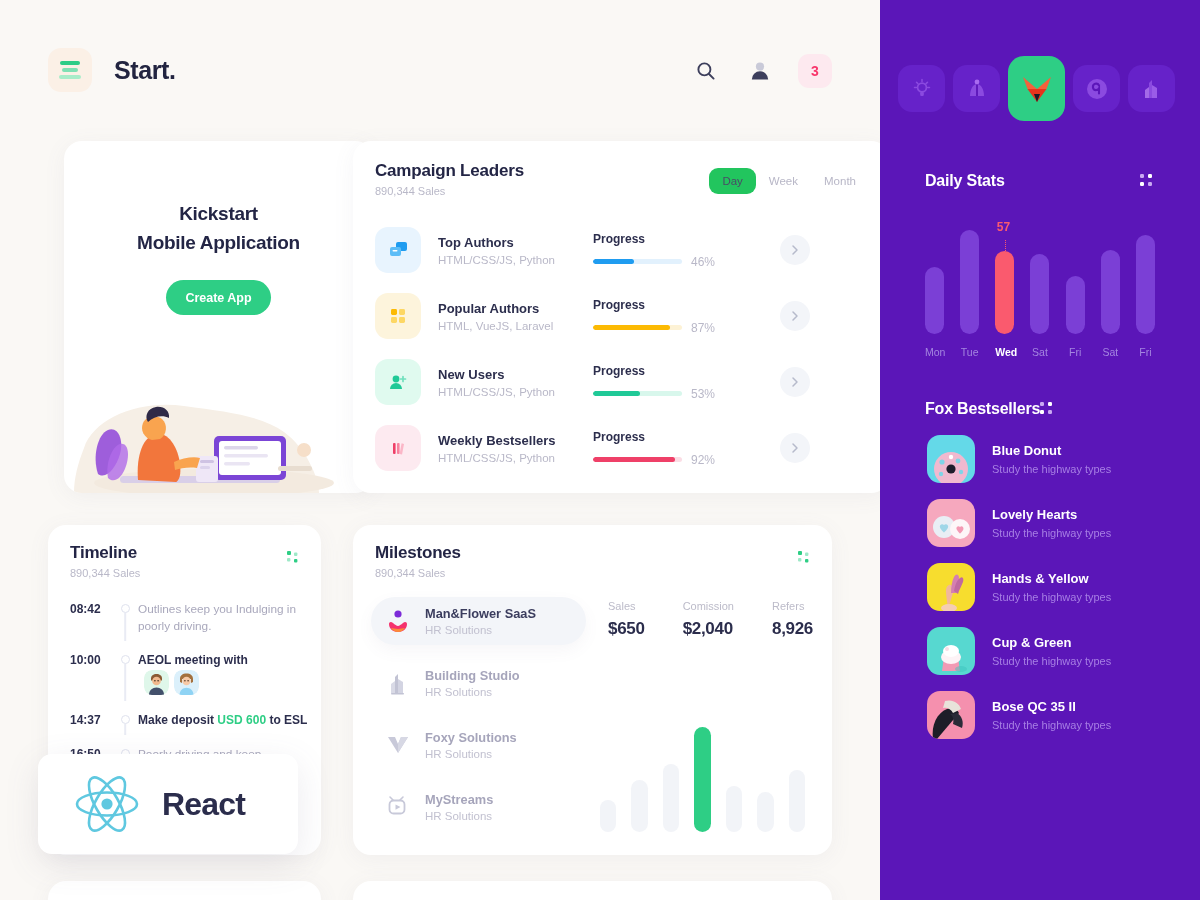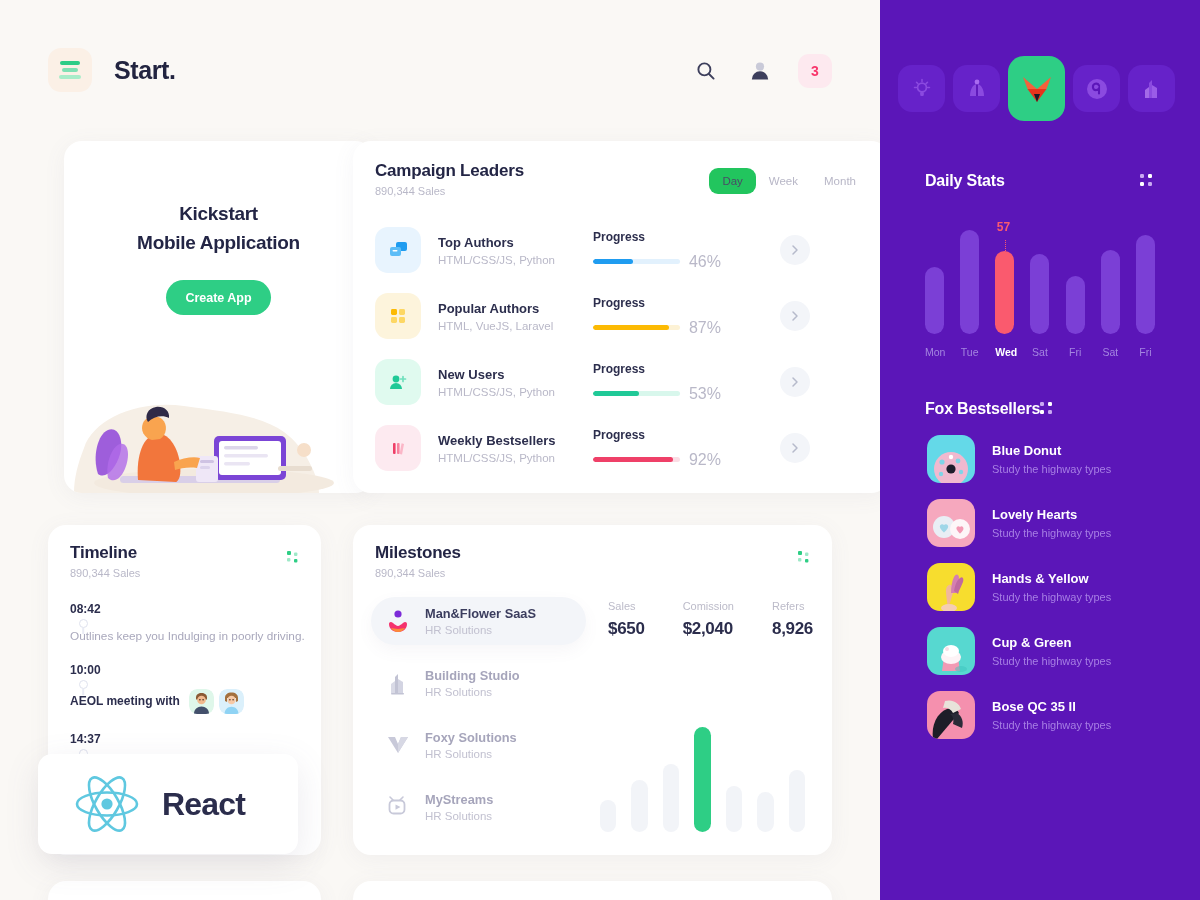--- a/index.html
+++ b/index.html
@@ -67,32 +67,32 @@
   .crow { position:absolute; left:22px; width:435px; height:58px; display:flex; align-items:center; }
   .c-ic { width:46px; height:46px; border-radius:13px; display:flex; align-items:center; justify-content:center; flex:0 0 auto; }
   .c-txt { margin-left:17px; width:155px; }
   .c-name { font-size:13px; font-weight:bold; color:#2c2e4d; }
   .c-tech { font-size:11.5px; color:#b9b8c8; margin-top:4px; }
   .c-prog { width:128px; }
   .c-plabel { font-size:12px; font-weight:bold; color:#2c2e4d; }
   .c-bar-row { display:flex; align-items:center; margin-top:9px; }
   .c-track { width:89px; height:4.5px; border-radius:3px; overflow:hidden; }
   .c-fill { height:100%; border-radius:3px; }
-  .c-pct { font-size:16px; color:#b9b8c8; margin-left:9px; }
+  .c-pct { font-size:12px; color:#b9b8c8; margin-left:9px; }
   .c-arrow {
     width:30px; height:30px; border-radius:50%; background:#f3f5f9;
     display:flex; align-items:center; justify-content:center; margin-left:auto; cursor:pointer;
   }
 
   
   .tl { left:48px; top:525px; width:273px; height:330px; overflow:hidden; }
   .tl-head { position:absolute; left:22px; top:18px; }
   .dots-btn { position:absolute; right:20px; top:26px; width:14px; height:14px; cursor:pointer; }
   .tl-list { position:absolute; left:22px; top:76px; width:240px; }
-  .tl-item { display:flex; position:relative; padding-bottom:17px;flex-direction:column; }
+  .tl-item { display:flex; position:relative; padding-bottom:17px; }
   .tl-time { font-size:12px; font-weight:bold; color:#2c2e4d; width:42px; flex:0 0 auto; padding-top:1px; }
   .tl-mark { width:26px; flex:0 0 auto; display:flex; justify-content:center; position:relative; }
   .tl-dot { width:9px; height:9px; border-radius:50%; border:1.6px solid #dfe2ee; background:#fff; margin-top:3px; z-index:2; }
   .tl-line { position:absolute; top:12px; bottom:-6px; left:50%; width:1.6px; background:#e9ebf4; transform:translateX(-50%); }
   .tl-body { font-size:11.8px; line-height:1.45; color:#a9a8bc; flex:1; }
   .tl-body.strong { color:#2c2e4d; font-weight:bold; font-size:12px; }
   .tl-usd { color:#2ece85; }
   .tl-avs { display:inline-flex; gap:5px; vertical-align:middle; margin-left:6px; }
   .tl-av { width:25px; height:25px; border-radius:8px; overflow:hidden; display:block; }
 

